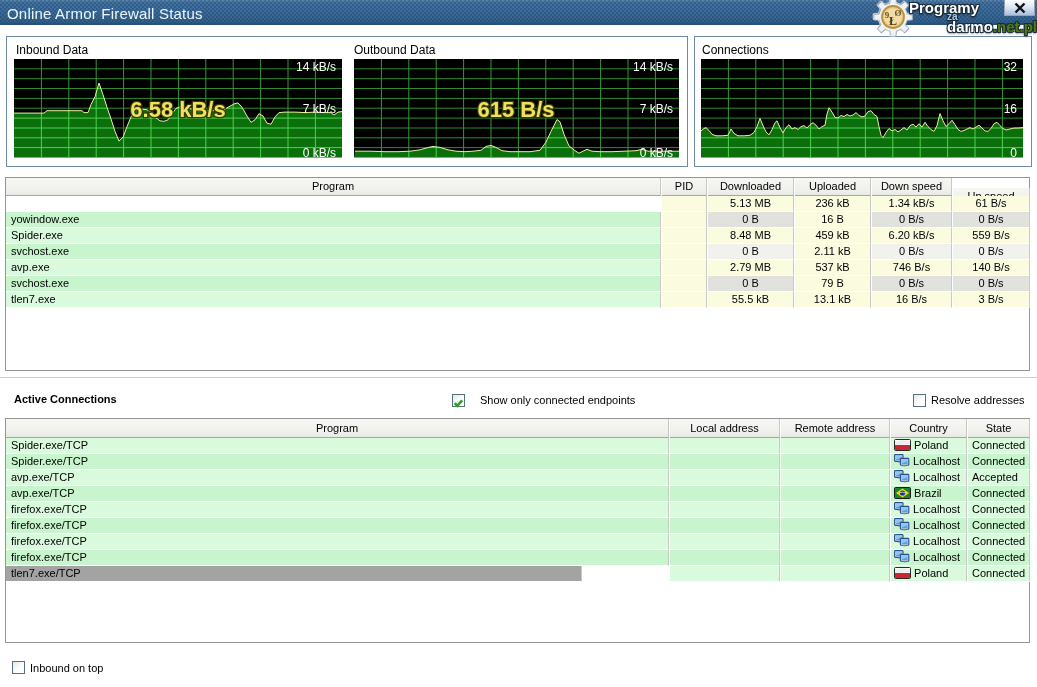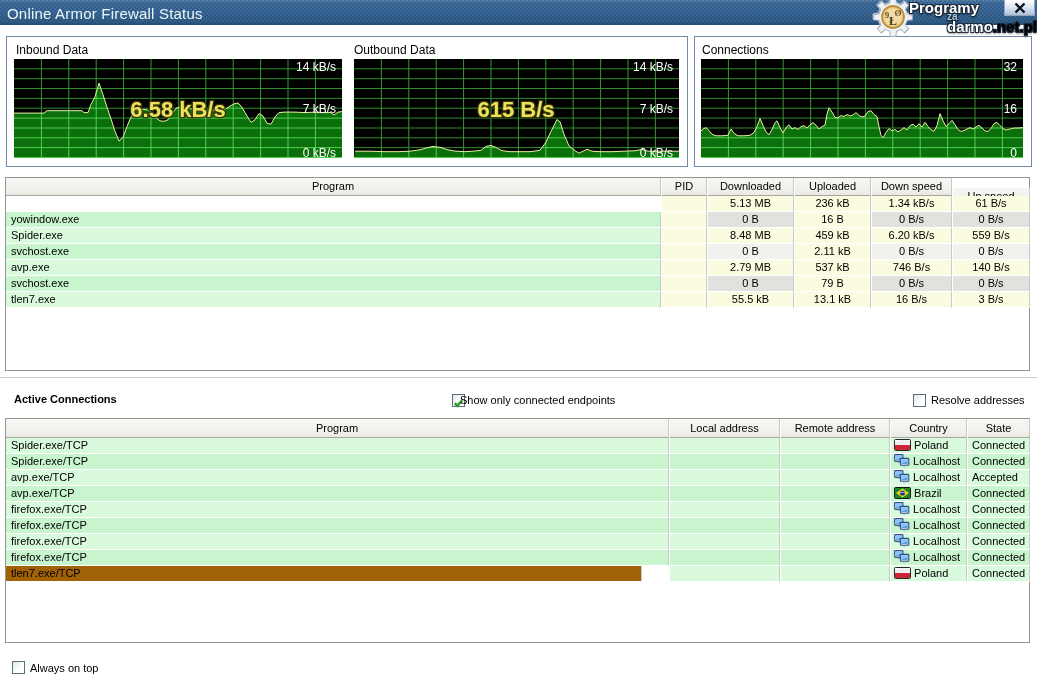--- a/index.html
+++ b/index.html
@@ -142,21 +142,21 @@
       <div class="c ce" style="left:702px;top:114px;width:86px;background:#fbfbe0">55.5 kB</div>
       <div class="c ce" style="left:789px;top:114px;width:76px;background:#fbfbe0">13.1 kB</div>
       <div class="c ce" style="left:866px;top:114px;width:80px;background:#fbfbe0">16 B/s</div>
       <div class="c ce" style="left:947px;top:114px;width:77px;background:#fbfbe0">3 B/s</div>
     </div>
     <div id="divider"></div>
     <div class="cbl" style="left:14px;top:393px;font-weight:bold">Active Connections</div>
     <div class="cb" style="left:452px;top:394px"><svg width="11" height="11" viewBox="0 0 11 11">
         <path d="M1.8 5.2 L4.2 7.8 L9.2 2.4" fill="none" stroke="#2ba02b" stroke-width="2.6"></path>
       </svg></div>
-    <div class="cbl" style="left:460px;top:394px">Show only connected endpoints</div>
+    <div class="cbl" style="left:480px;top:394px">Show only connected endpoints</div>
     <div class="cb" style="left:913px;top:394px"></div>
     <div class="cbl" style="left:931px;top:394px">Resolve addresses</div>
     <div class="tbox" style="left:5px;top:418px;width:1025px;height:225px">
       <div class="th" style="left:0px;top:0;width:663px;height:19px;line-height:18px">Program</div>
       <div class="th" style="left:664px;top:0;width:110px;height:19px;line-height:18px">Local address</div>
       <div class="th" style="left:775px;top:0;width:109px;height:19px;line-height:18px">Remote address</div>
       <div class="th" style="left:885px;top:0;width:76px;height:19px;line-height:18px">Country</div>
       <div class="th" style="left:962px;top:0;width:62px;height:19px;line-height:18px">State</div>
       <div class="c pr" style="left:0;top:19px;width:663px;background:#d9fadd">Spider.exe/TCP</div>
       <div class="c" style="left:664px;top:19px;width:110px;background:#d9fadd"></div>
@@ -254,41 +254,41 @@
           <rect x="0.6" y="0.6" width="8.4" height="6.8" rx="0.8" fill="#cfe2f4" stroke="#2a4f8a" stroke-width="1.1"></rect>
           <rect x="1.8" y="1.8" width="6" height="4.4" fill="#55a0e4"></rect>
           <path d="M1.8 1.8h6v1.6l-6 2.2z" fill="#8ec6f2"></path>
           <rect x="3.6" y="7.4" width="2.4" height="1.1" fill="#6e86a4"></rect>
           <rect x="6.4" y="4.4" width="8.4" height="6.8" rx="0.8" fill="#cfe2f4" stroke="#2a4f8a" stroke-width="1.1"></rect>
           <rect x="7.6" y="5.6" width="6" height="4.4" fill="#55a0e4"></rect>
           <path d="M7.6 5.6h6v1.6l-6 2.2z" fill="#8ec6f2"></path>
           <rect x="9.4" y="11.2" width="2.4" height="1.1" fill="#6e86a4"></rect>
         </svg> Localhost</div>
       <div class="c" style="left:962px;top:131px;width:62px;background:#c9f5ce;padding-left:4px">Connected</div>
-      <div class="c pr" style="left:0;top:147px;width:636px;background:#a16207">tlen7.exe/TCP</div>
+      <div class="c pr" style="left:0;top:147px;width:576px;background:#a3a3a3">tlen7.exe/TCP</div>
       <div class="c" style="left:664px;top:147px;width:110px;background:#d9fadd"></div>
       <div class="c" style="left:775px;top:147px;width:109px;background:#d9fadd"></div>
       <div class="c" style="left:885px;top:147px;width:76px;background:#d9fadd;padding-left:3px"><svg width="17" height="12" viewBox="0 0 17 12" style="vertical-align:-2px">
           <rect x="0.5" y="0.5" width="16" height="11" rx="1" fill="#ffffff" stroke="#2a2a2a"></rect>
           <path d="M1 6h15v4.2a0.9 0.9 0 0 1-0.9 0.9H1.9a0.9 0.9 0 0 1-0.9-0.9z" fill="#cc2633"></path>
           <path d="M1 3.2 L8 1 L16 2.4 L16 4.8 L6 6 L1 5.4 Z" fill="#e8e8ea" opacity="0.8"></path>
         </svg> Poland</div>
       <div class="c" style="left:962px;top:147px;width:62px;background:#d9fadd;padding-left:4px">Connected</div>
     </div>
     <div class="cb" style="left:12px;top:661px"></div>
-    <div class="cbl" style="left:30px;top:662px">Always on top</div>
+    <div class="cbl" style="left:30px;top:662px">Inbound on top</div>
     <div id="xbtn">
       <svg width="12" height="12" viewBox="0 0 12 12">
         <path d="M1.5 1.5 L10.5 10.5 M10.5 1.5 L1.5 10.5" stroke="#10141c" stroke-width="2.4"></path>
       </svg>
     </div>
     <svg style="position:absolute;left:872px;top:-4px" width="42" height="42" viewBox="0 0 42 42">
       <path d="M35.1 17.7 L40.3 18.3 L40.3 23.7 L35.1 24.3 L34.3 26.5 L33.3 28.7 L33.3 28.7 L36.6 32.7 L32.7 36.6 L28.7 33.3 L26.5 34.3 L24.3 35.1 L24.3 35.1 L23.7 40.3 L18.3 40.3 L17.7 35.1 L15.5 34.3 L13.3 33.3 L13.3 33.3 L9.3 36.6 L5.4 32.7 L8.7 28.7 L7.7 26.5 L6.9 24.3 L6.9 24.3 L1.7 23.7 L1.7 18.3 L6.9 17.7 L7.7 15.5 L8.7 13.3 L8.7 13.3 L5.4 9.3 L9.3 5.4 L13.3 8.7 L15.5 7.7 L17.7 6.9 L17.7 6.9 L18.3 1.7 L23.7 1.7 L24.3 6.9 L26.5 7.7 L28.7 8.7 L28.7 8.7 L32.7 5.4 L36.6 9.3 L33.3 13.3 L34.3 15.5 L35.1 17.7 Z" fill="#eef1f6" stroke="#9aa4b4" stroke-width="1.2"></path>
       <path d="M35.1 17.7 L40.3 18.3 L40.3 23.7 L35.1 24.3 L34.3 26.5 L33.3 28.7 L33.3 28.7 L36.6 32.7 L32.7 36.6 L28.7 33.3 L26.5 34.3 L24.3 35.1 L24.3 35.1 L23.7 40.3 L18.3 40.3 L17.7 35.1 L15.5 34.3 L13.3 33.3 L13.3 33.3 L9.3 36.6 L5.4 32.7 L8.7 28.7 L7.7 26.5 L6.9 24.3 L6.9 24.3 L1.7 23.7 L1.7 18.3 L6.9 17.7 L7.7 15.5 L8.7 13.3 L8.7 13.3 L5.4 9.3 L9.3 5.4 L13.3 8.7 L15.5 7.7 L17.7 6.9 L17.7 6.9 L18.3 1.7 L23.7 1.7 L24.3 6.9 L26.5 7.7 L28.7 8.7 L28.7 8.7 L32.7 5.4 L36.6 9.3 L33.3 13.3 L34.3 15.5 L35.1 17.7 Z" fill="none" stroke="#ffffff" stroke-width="0.8" transform="translate(-0.6,-0.6)" opacity="0.7"></path>
       <circle cx="21" cy="21" r="11" fill="#e9c97e" stroke="#bb923e" stroke-width="1.8"></circle>
       <circle cx="21" cy="21" r="8.8" fill="#f1dca8"></circle>
       <text x="15" y="22" text-anchor="middle" font-family="Liberation Serif, serif" font-size="9" font-weight="bold" fill="#6a5422">9</text>
       <text x="26" y="20" text-anchor="middle" font-family="Liberation Serif, serif" font-size="9" font-weight="bold" fill="#6a5422">Ø</text>
       <text x="21" y="29" text-anchor="middle" font-family="Liberation Serif, serif" font-size="12" font-weight="bold" fill="#4a3a16">Ł</text>
     </svg>
     <div class="wm" style="left:909px;top:-1px;font-size:15px">Programy</div>
     <div class="wm" style="left:947px;top:11px;font-size:10px;color:#a9cbe4">za</div>
-    <div class="wm" style="left:947px;top:18px;font-size:15px">darmo<span style="color:#000000">.net.pl</span></div>
+    <div class="wm" style="left:947px;top:18px;font-size:15px">darmo<span style="color:#4d7c0f">.net.pl</span></div>
   </div>
 </body></html>

